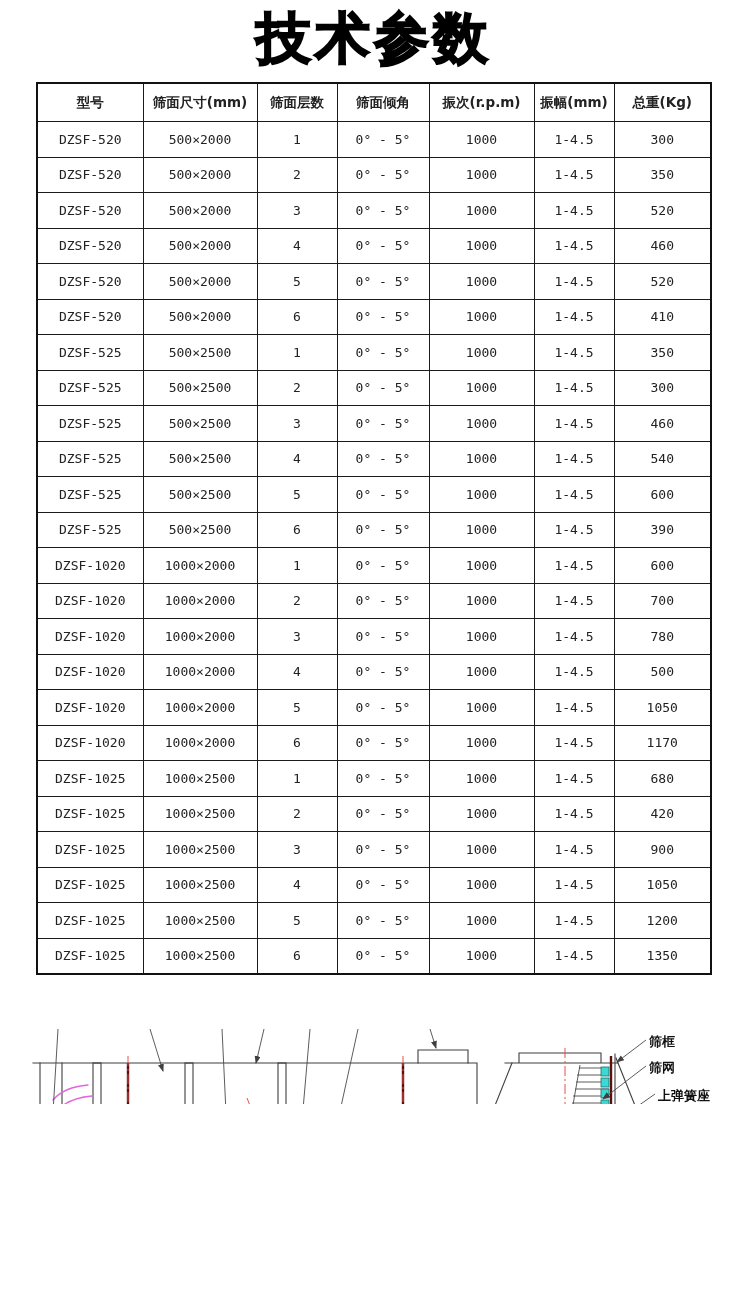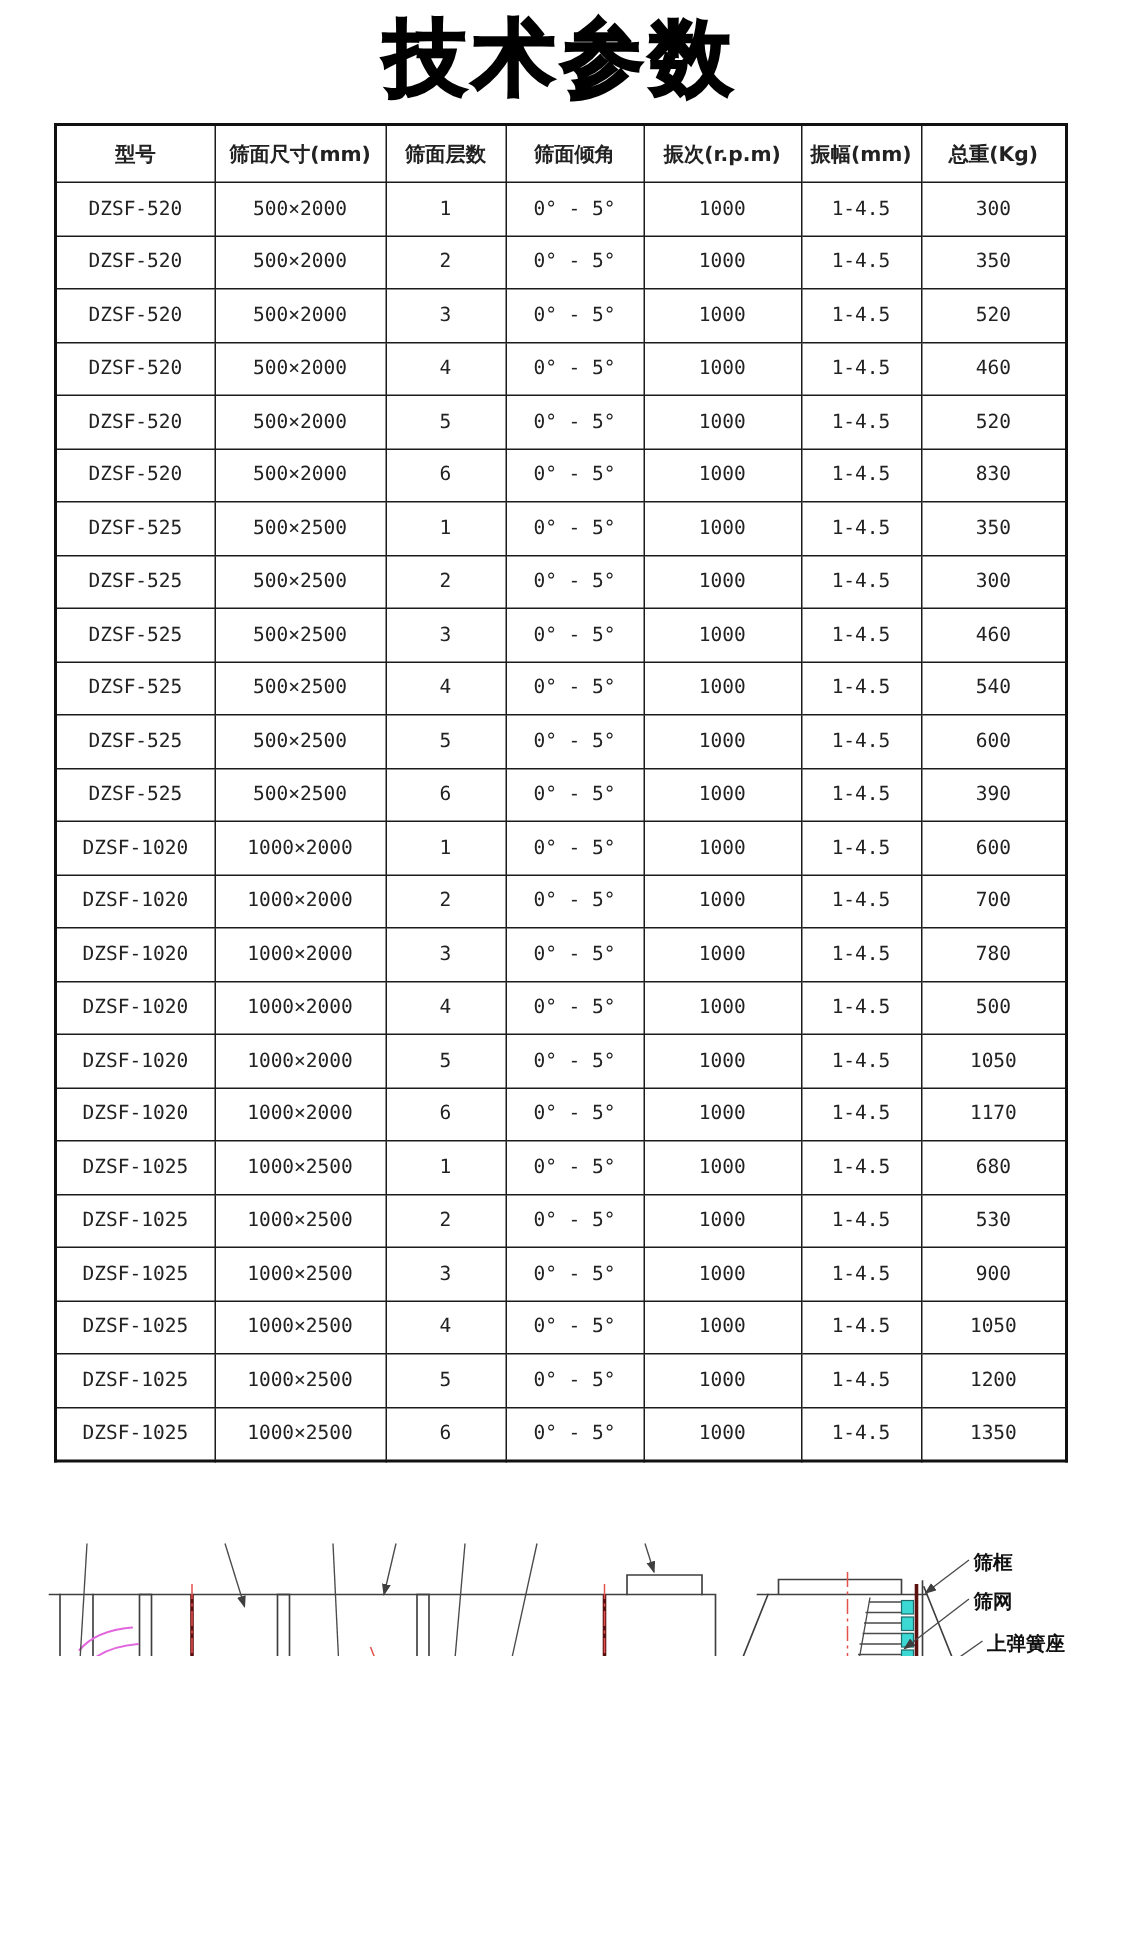--- a/index.html
+++ b/index.html
@@ -103,21 +103,21 @@
           <td>1-4.5</td>
           <td>520</td>
         </tr>
         <tr>
           <td>DZSF-520</td>
           <td>500×2000</td>
           <td>6</td>
           <td>0° - 5°</td>
           <td>1000</td>
           <td>1-4.5</td>
-          <td>830</td>
+          <td>410</td>
         </tr>
         <tr>
           <td>DZSF-525</td>
           <td>500×2500</td>
           <td>1</td>
           <td>0° - 5°</td>
           <td>1000</td>
           <td>1-4.5</td>
           <td>350</td>
         </tr>
@@ -229,21 +229,21 @@
           <td>1-4.5</td>
           <td>680</td>
         </tr>
         <tr>
           <td>DZSF-1025</td>
           <td>1000×2500</td>
           <td>2</td>
           <td>0° - 5°</td>
           <td>1000</td>
           <td>1-4.5</td>
-          <td>530</td>
+          <td>420</td>
         </tr>
         <tr>
           <td>DZSF-1025</td>
           <td>1000×2500</td>
           <td>3</td>
           <td>0° - 5°</td>
           <td>1000</td>
           <td>1-4.5</td>
           <td>900</td>
         </tr>

